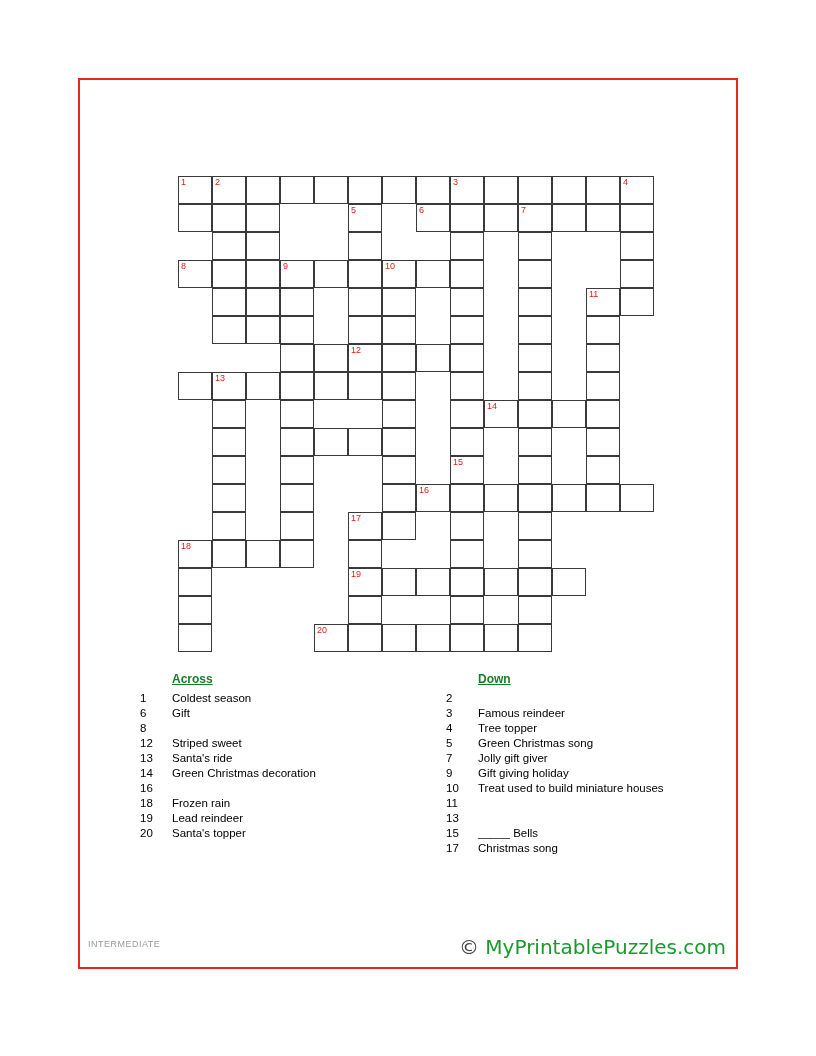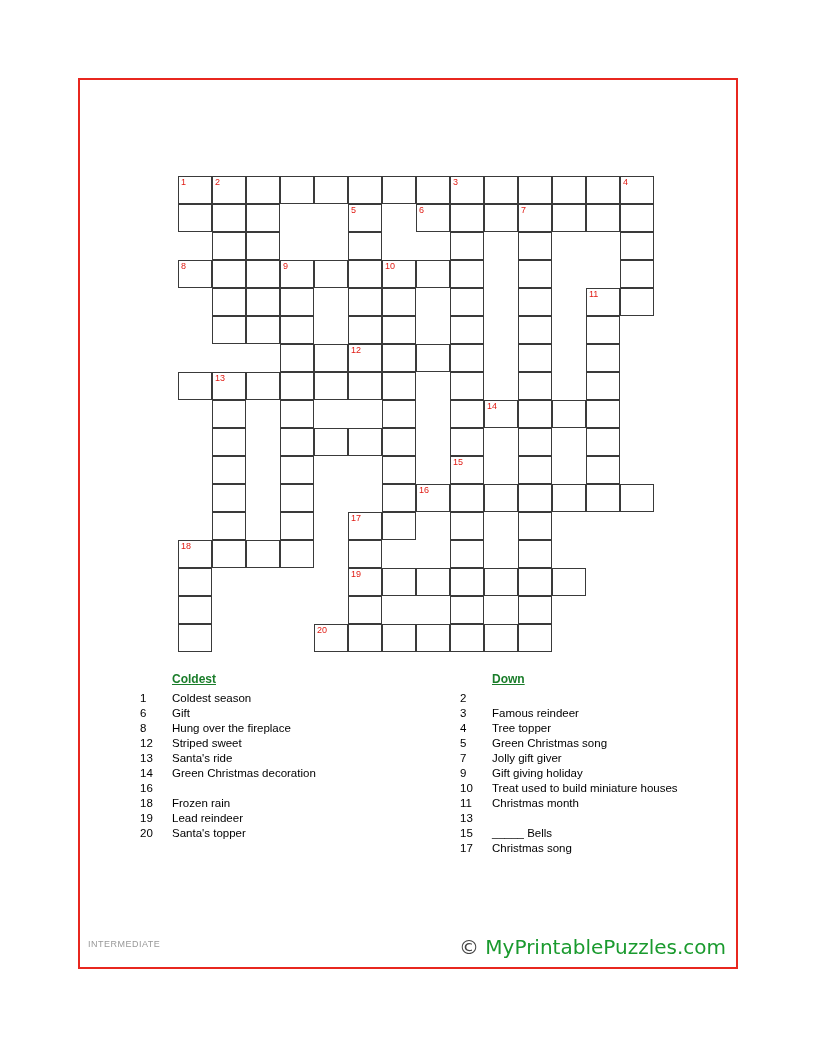--- a/index.html
+++ b/index.html
@@ -69,21 +69,21 @@
     top: 592px;
     width: 600px;
     font-size: 11.5px;
     color: #000;
   }
   .clue-col {
     position: absolute;
     top: 0;
   }
   .clue-col.across { left: 30px; width: 270px; }
-  .clue-col.down { left: 350px; width: 280px; }
+  .clue-col.down { left: 336px; width: 280px; }
   .clue-head {
     font-size: 12px;
     font-weight: bold;
     color: #1a7d2a;
     text-decoration: underline;
     margin-bottom: 5px;
     margin-left: 32px;
   }
   .clue-row {
     display: flex;
@@ -300,33 +300,32 @@
       <div class="cell" style="left: 170px; top: 448px;"></div>
       <div class="cell" style="left: 204px; top: 448px;"></div>
       <div class="cell" style="left: 238px; top: 448px;"></div>
       <div class="cell" style="left: 272px; top: 448px;"></div>
       <div class="cell" style="left: 306px; top: 448px;"></div>
       <div class="cell" style="left: 340px; top: 448px;"></div>
     </div>
 
   <div class="clues">
     <div class="clue-col across">
-      <div class="clue-head">Coldest</div>
+      <div class="clue-head">Across</div>
       <div>
           <div class="clue-row">
             <div class="clue-num">1</div>
             <div class="clue-text">Coldest season</div>
           </div>
           <div class="clue-row">
             <div class="clue-num">6</div>
             <div class="clue-text">Gift</div>
           </div>
           <div class="clue-row">
             <div class="clue-num">8</div>
-            <div class="clue-text">Hung over the fireplace</div>
           </div>
           <div class="clue-row">
             <div class="clue-num">12</div>
             <div class="clue-text">Striped sweet</div>
           </div>
           <div class="clue-row">
             <div class="clue-num">13</div>
             <div class="clue-text">Santa's ride</div>
           </div>
           <div class="clue-row">
@@ -375,21 +374,20 @@
           <div class="clue-row">
             <div class="clue-num">9</div>
             <div class="clue-text">Gift giving holiday</div>
           </div>
           <div class="clue-row">
             <div class="clue-num">10</div>
             <div class="clue-text">Treat used to build miniature houses</div>
           </div>
           <div class="clue-row">
             <div class="clue-num">11</div>
-            <div class="clue-text">Christmas month</div>
           </div>
           <div class="clue-row">
             <div class="clue-num">13</div>
           </div>
           <div class="clue-row">
             <div class="clue-num">15</div>
             <div class="clue-text">_____ Bells</div>
           </div>
           <div class="clue-row">
             <div class="clue-num">17</div>

